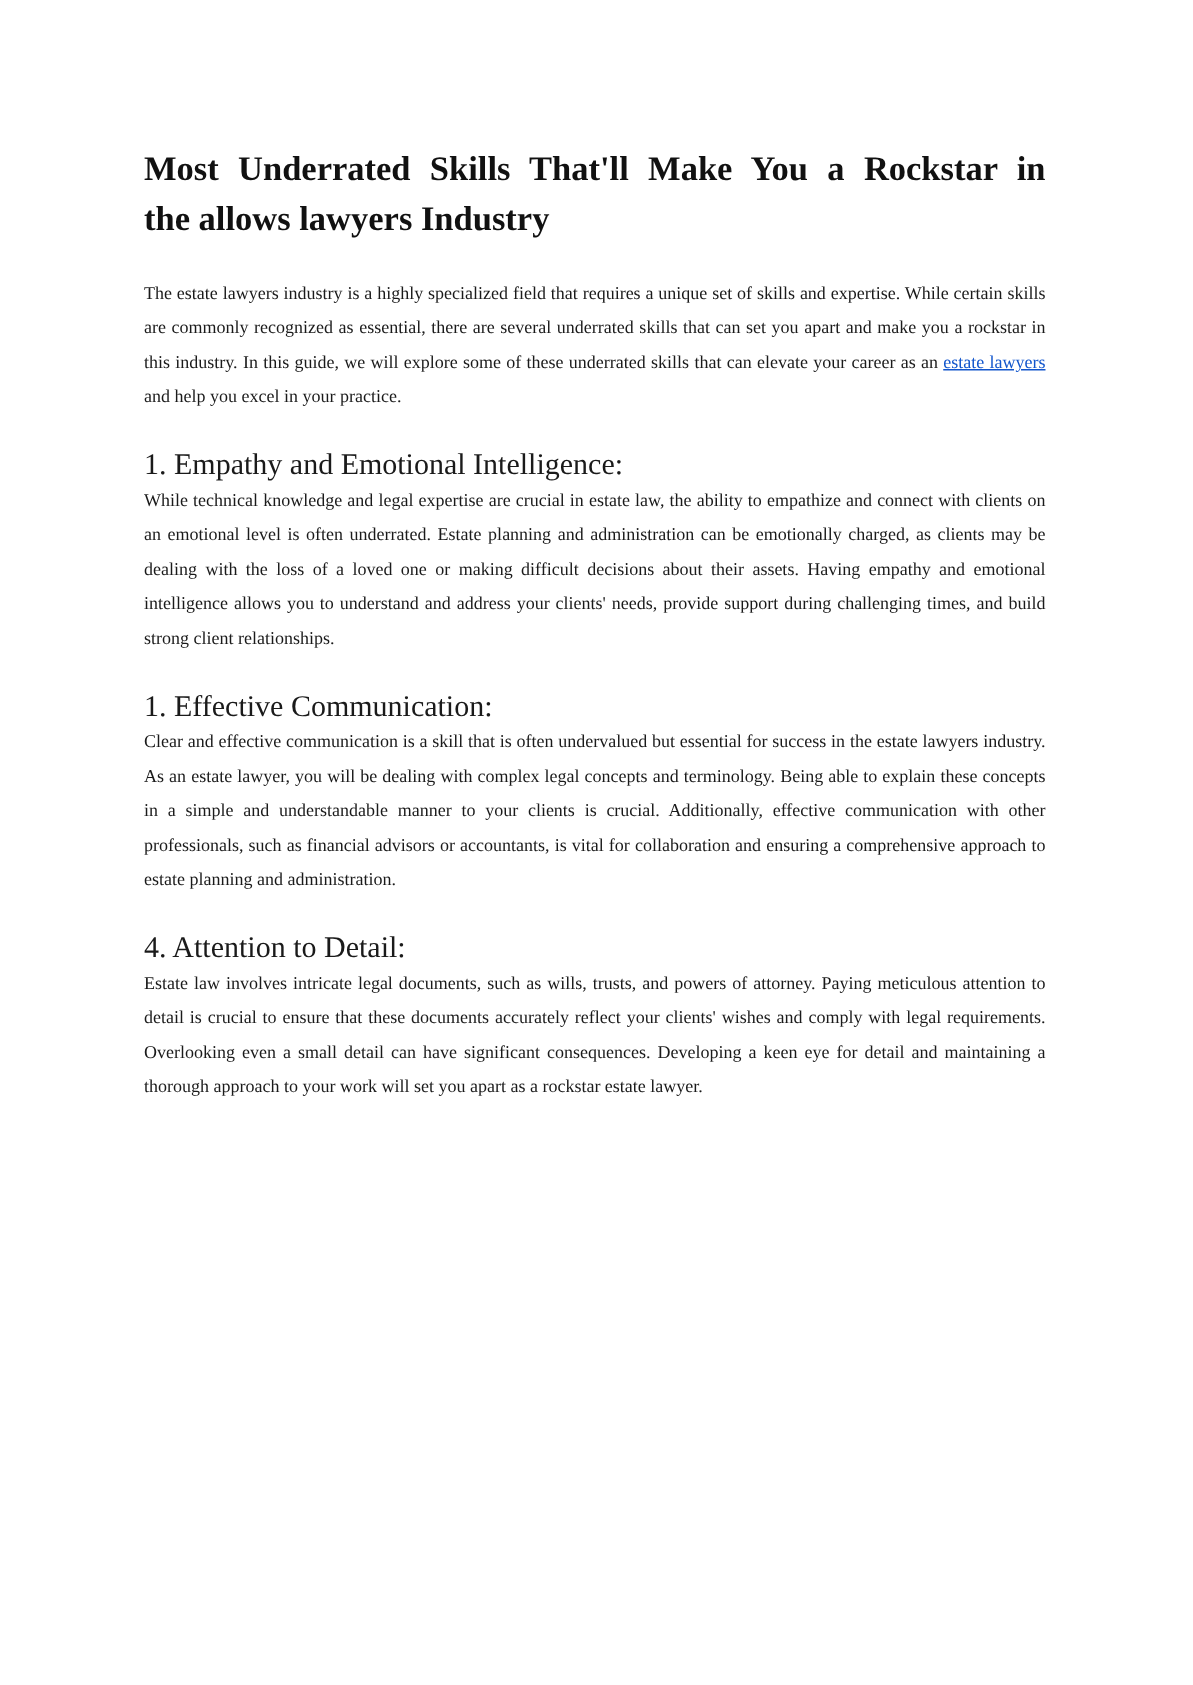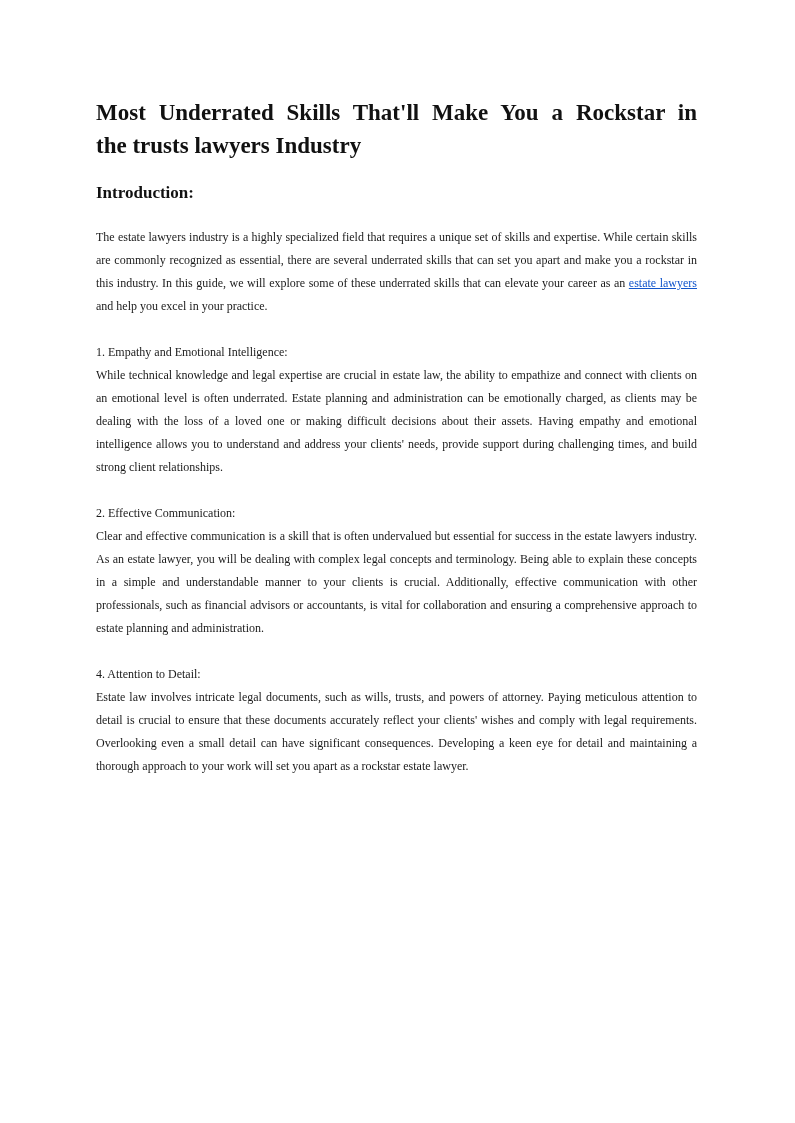--- a/index.html
+++ b/index.html
@@ -58,53 +58,52 @@
       margin-top: 22px;
     }
     .skills-heading {
       margin-top: 23px;
       text-align: justify;
     }
     .skill {
       margin-top: 23px;
     }
     .skill-title {
-      font-size: 12px;
+      font-size: 20px;
       line-height: 23px;
       margin: 0;
     }
     .first-skill {
       margin-top: 23px;
     }
     a.link {
       color: #1155cc;
       text-decoration: underline;
     }
   </style>
 </head>
 <body>
 
 <div class="page">
   <h1>
     <span class="h1-line1">Most Underrated Skills That'll Make You a Rockstar in</span>
-    <span class="h1-line2">the trusts lawyers Industry</span>
+    <span class="h1-line2">the allows lawyers Industry</span>
   </h1>
 
-  <h2 class="intro-heading">Introduction:</h2>
 
   <p class="intro-para"><span>The estate lawyers industry is a highly specialized field that requires a unique set of skills and expertise. While certain skills are commonly recognized as essential, there are several underrated skills that can set you apart and make you a rockstar in this industry. In this guide, we will explore some of these underrated skills that can elevate your career as an </span><a class="link" href="#">estate lawyers</a><span> and help you excel in your practice.</span></p>
 
 
   <div class="skill first-skill">
     <div class="skill-title">1. Empathy and Emotional Intelligence:</div>
     <p>While technical knowledge and legal expertise are crucial in estate law, the ability to empathize and connect with clients on an emotional level is often underrated. Estate planning and administration can be emotionally charged, as clients may be dealing with the loss of a loved one or making difficult decisions about their assets. Having empathy and emotional intelligence allows you to understand and address your clients' needs, provide support during challenging times, and build strong client relationships.</p>
   </div>
 
   <div class="skill">
-    <div class="skill-title">2. Effective Communication:</div>
+    <div class="skill-title">1. Effective Communication:</div>
     <p>Clear and effective communication is a skill that is often undervalued but essential for success in the estate lawyers industry. As an estate lawyer, you will be dealing with complex legal concepts and terminology. Being able to explain these concepts in a simple and understandable manner to your clients is crucial. Additionally, effective communication with other professionals, such as financial advisors or accountants, is vital for collaboration and ensuring a comprehensive approach to estate planning and administration.</p>
   </div>
 
   <div class="skill">
     <div class="skill-title">4. Attention to Detail:</div>
     <p>Estate law involves intricate legal documents, such as wills, trusts, and powers of attorney. Paying meticulous attention to detail is crucial to ensure that these documents accurately reflect your clients' wishes and comply with legal requirements. Overlooking even a small detail can have significant consequences. Developing a keen eye for detail and maintaining a thorough approach to your work will set you apart as a rockstar estate lawyer.</p>
   </div>
 </div>
 
 </body></html>

